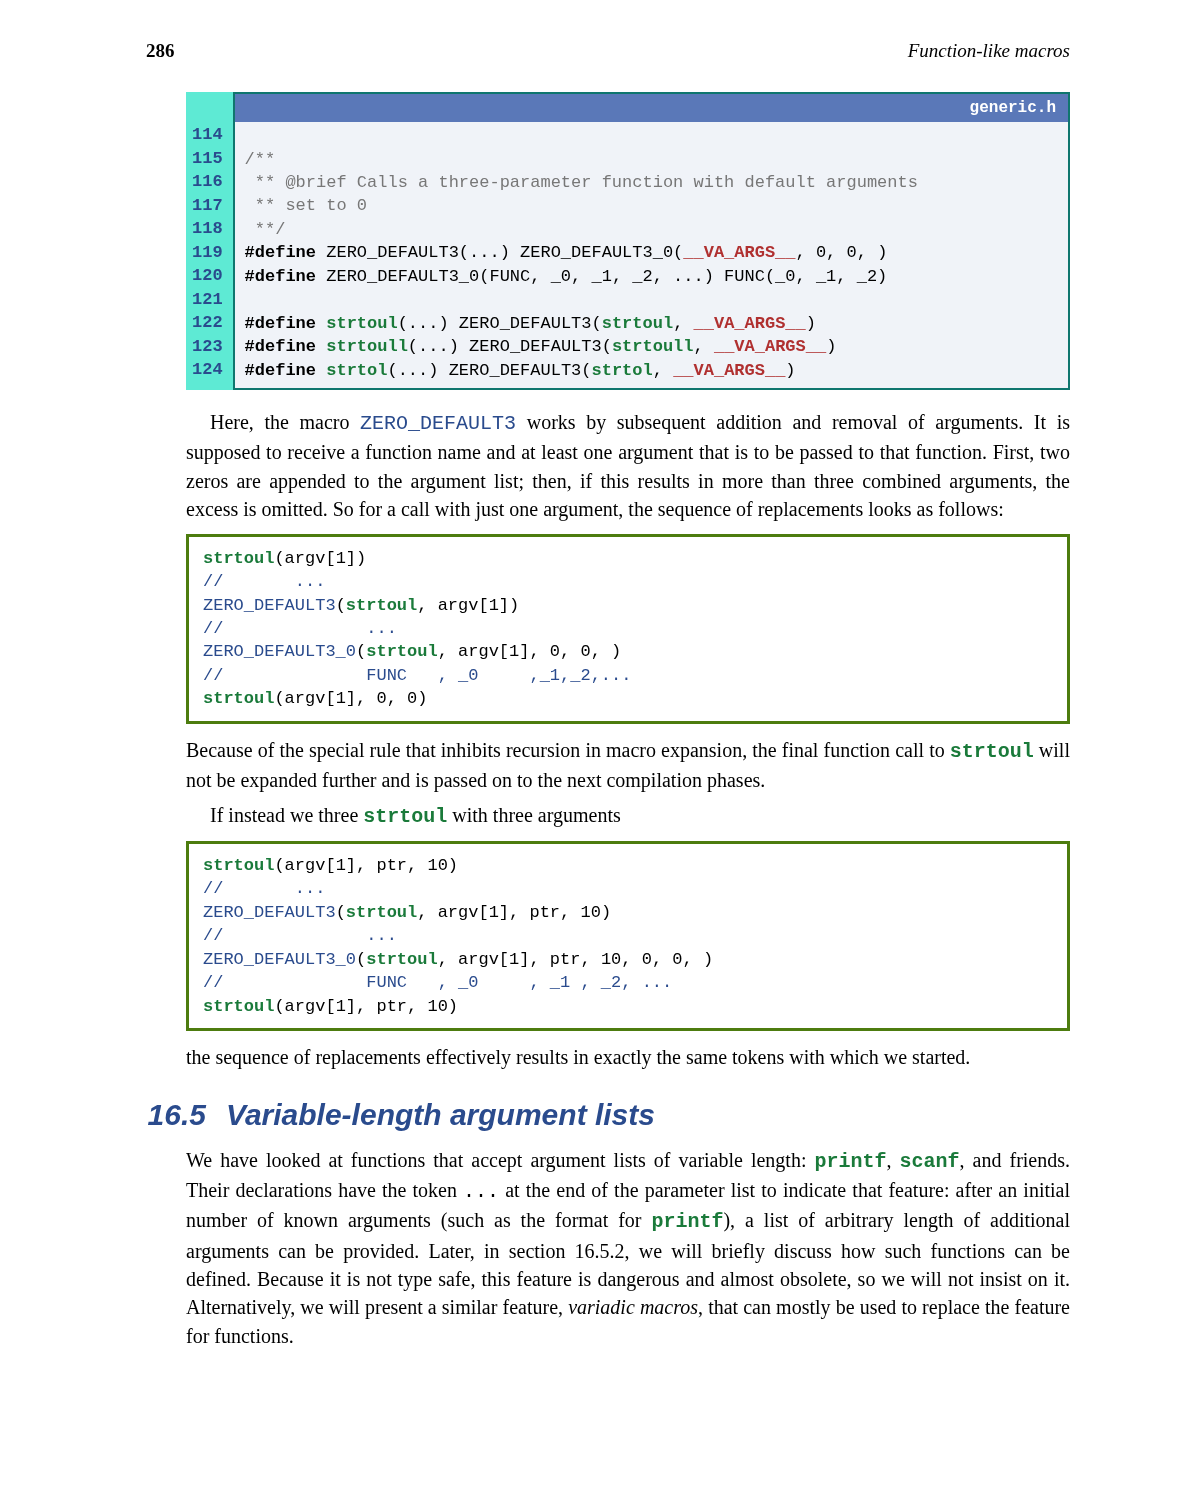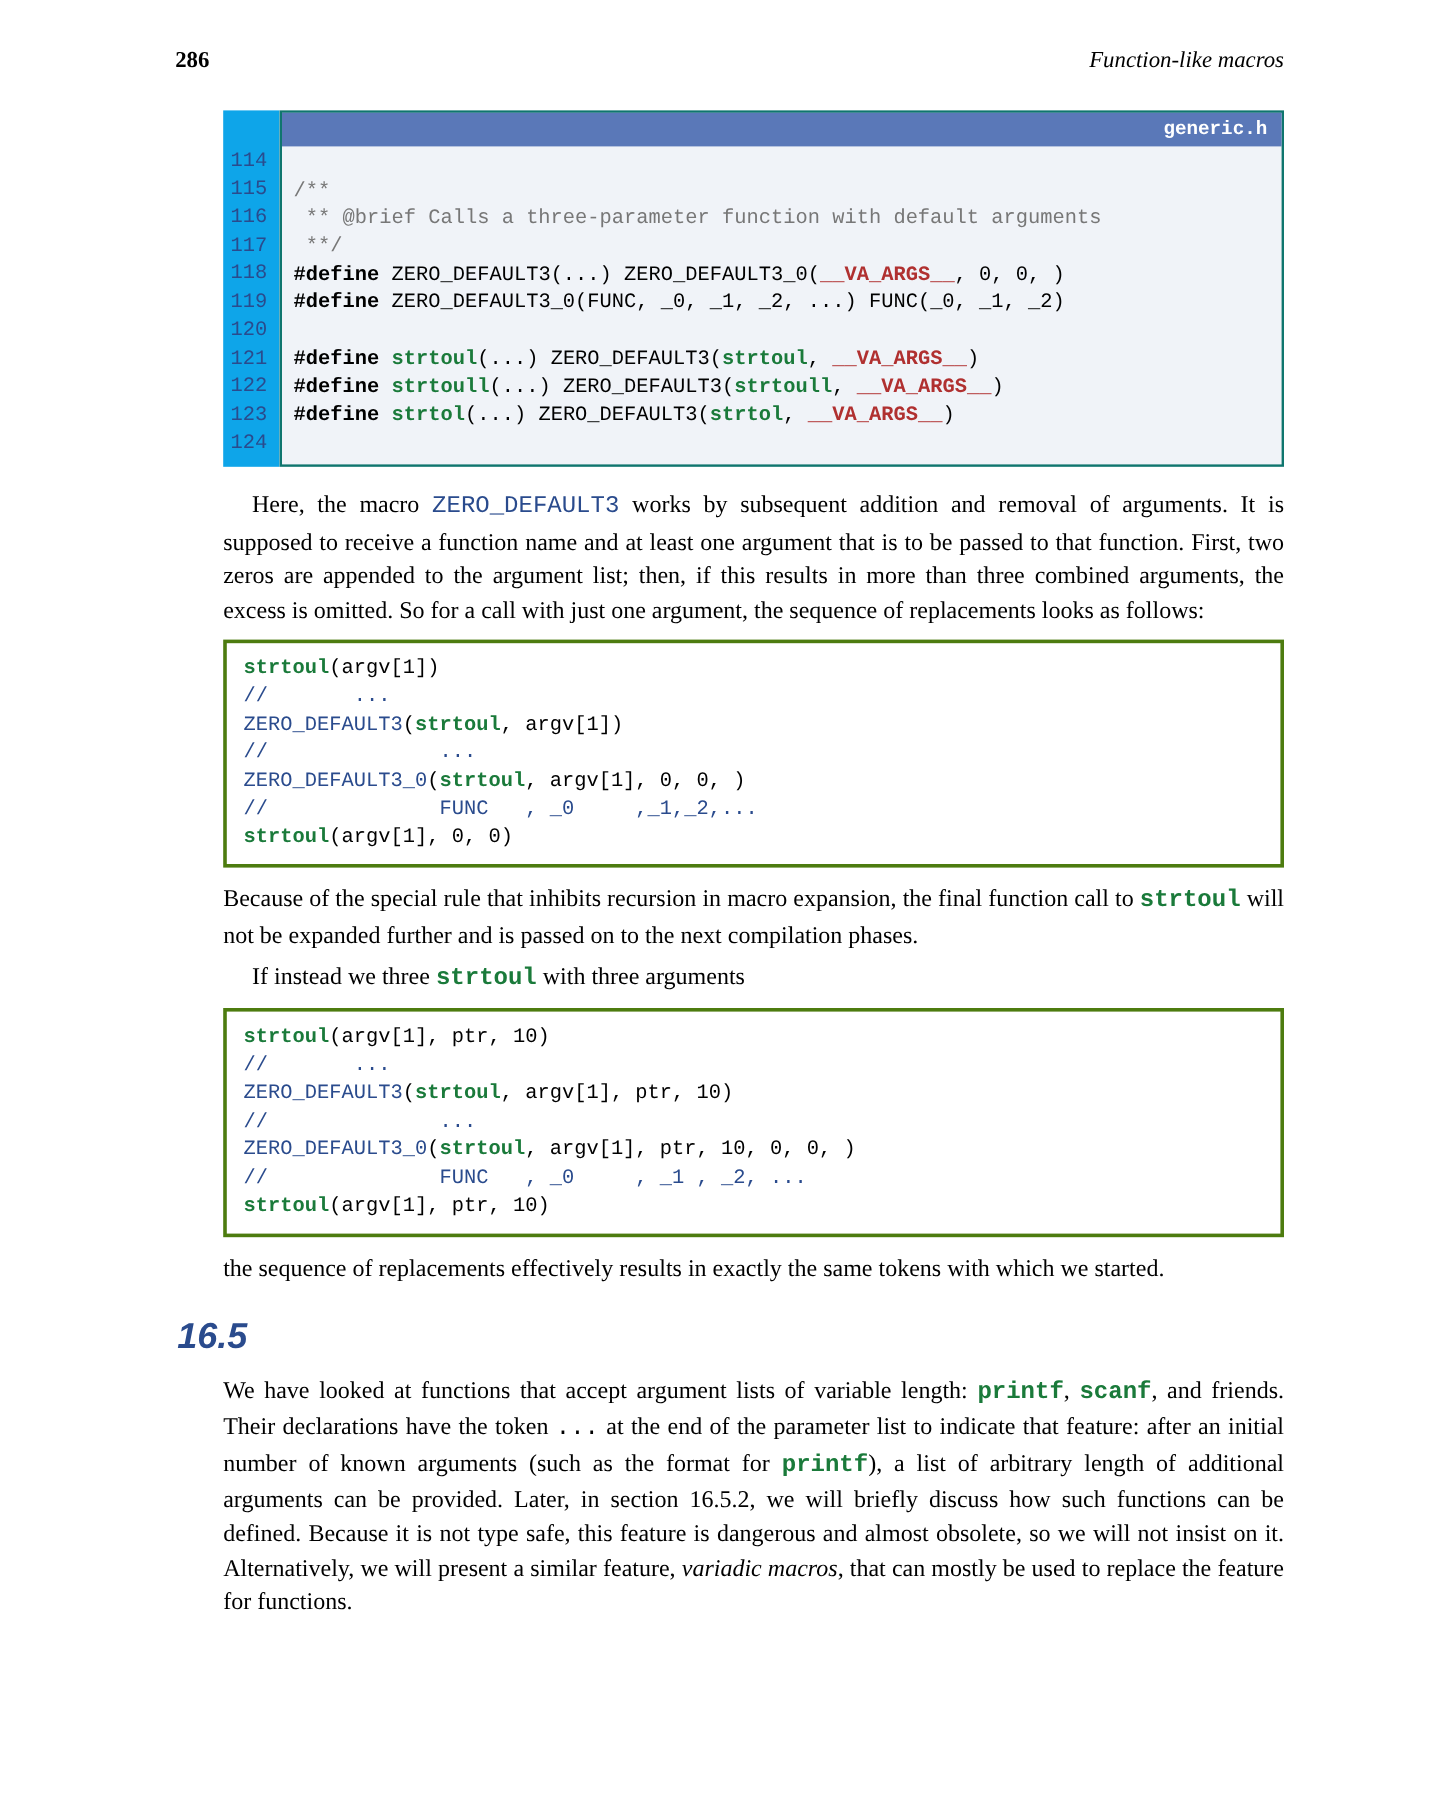--- a/index.html
+++ b/index.html
@@ -31,22 +31,22 @@
     display: flex;
     margin: 14px 0 18px 40px;
     font-family: 'Courier New', monospace;
     font-size: 17px;
     line-height: 1.38;
   }
   .linenums {
     padding: 8px 10px 8px 6px;
     text-align: right;
     color: #2a4b8d;
-    font-weight: normal;
-    background: #0ea5e9;
+    font-weight: bold;
+    background: #5eead4;
   }
   .linenums div {
     white-space: pre;
   }
   .code-body {
     flex: 1;
     background: #f0f3f8;
     border: 2px solid #0f766e;
     position: relative;
     padding-bottom: 6px;
@@ -143,20 +143,21 @@
         <div>122</div>
         <div>123</div>
         <div>124</div>
       </div>
     <div class="code-body">
       <div class="code-filename-bar">generic.h</div>
       <div id="codelines">
           <div class="code-line">&nbsp;</div>
           <div class="code-line"><span class="comment">/**</span></div>
           <div class="code-line"><span class="comment"> ** @brief Calls a three-parameter function with default arguments</span></div>
+          <div class="code-line"><span class="comment"> ** set to 0</span></div>
           <div class="code-line"><span class="comment"> **/</span></div>
           <div class="code-line"><span class="kw-define">#define</span><span> ZERO_DEFAULT3(...) ZERO_DEFAULT3_0(</span><span class="kw-va">__VA_ARGS__</span><span>, 0, 0, )</span></div>
           <div class="code-line"><span class="kw-define">#define</span><span> ZERO_DEFAULT3_0(FUNC, _0, _1, _2, ...) FUNC(_0, _1, _2)</span></div>
           <div class="code-line">&nbsp;</div>
           <div class="code-line"><span class="kw-define">#define</span><span> </span><span class="kw-green">strtoul</span><span>(...) ZERO_DEFAULT3(</span><span class="kw-green">strtoul</span><span>, </span><span class="kw-va">__VA_ARGS__</span><span>)</span></div>
           <div class="code-line"><span class="kw-define">#define</span><span> </span><span class="kw-green">strtoull</span><span>(...) ZERO_DEFAULT3(</span><span class="kw-green">strtoull</span><span>, </span><span class="kw-va">__VA_ARGS__</span><span>)</span></div>
           <div class="code-line"><span class="kw-define">#define</span><span> </span><span class="kw-green">strtol</span><span>(...) ZERO_DEFAULT3(</span><span class="kw-green">strtol</span><span>, </span><span class="kw-va">__VA_ARGS__</span><span>)</span></div>
         </div>
     </div>
   </div>
@@ -174,19 +175,20 @@
   <p class="para para-indent">
     <span>If instead we three </span><span class="code-inline-green">strtoul</span><span> with three arguments</span>
   </p>
 
   <div class="code-block" id="block2"><div><span class="cb-kw">strtoul</span><span>(argv[1], ptr, 10)</span></div><div><span class="cb-comm">//       ...</span></div><div><span class="cb-blue">ZERO_DEFAULT3</span><span>(</span><span class="cb-kw">strtoul</span><span>, argv[1], ptr, 10)</span></div><div><span class="cb-comm">//              ...</span></div><div><span class="cb-blue">ZERO_DEFAULT3_0</span><span>(</span><span class="cb-kw">strtoul</span><span>, argv[1], ptr, 10, 0, 0, )</span></div><div><span class="cb-comm">//              FUNC   , _0     , _1 , _2, ...</span></div><div><span class="cb-kw">strtoul</span><span>(argv[1], ptr, 10)</span></div></div>
 
   <p class="para">the sequence of replacements effectively results in exactly the same tokens with which we started.</p>
 
   <div class="section-heading">
     <span class="section-num">16.5</span>
+    <span>Variable-length argument lists</span>
   </div>
 
   <p class="para">
     <span>We have looked at functions that accept argument lists of variable length: </span><span class="code-inline-green">printf</span><span>, </span><span class="code-inline-green">scanf</span><span>, and friends. Their declarations have the token </span><span class="code-inline-dots">...</span><span> at the end of the parameter list to indicate that feature: after an initial number of known arguments (such as the format for </span><span class="code-inline-green">printf</span><span>), a list of arbitrary length of additional arguments can be provided. Later, in section 16.5.2, we will briefly discuss how such functions can be defined. Because it is not type safe, this feature is dangerous and almost obsolete, so we will not insist on it. Alternatively, we will present a similar feature, </span><span class="italic">variadic macros</span><span>, that can mostly be used to replace the feature for functions.</span>
   </p>
 
 </div>
 
 </body></html>

